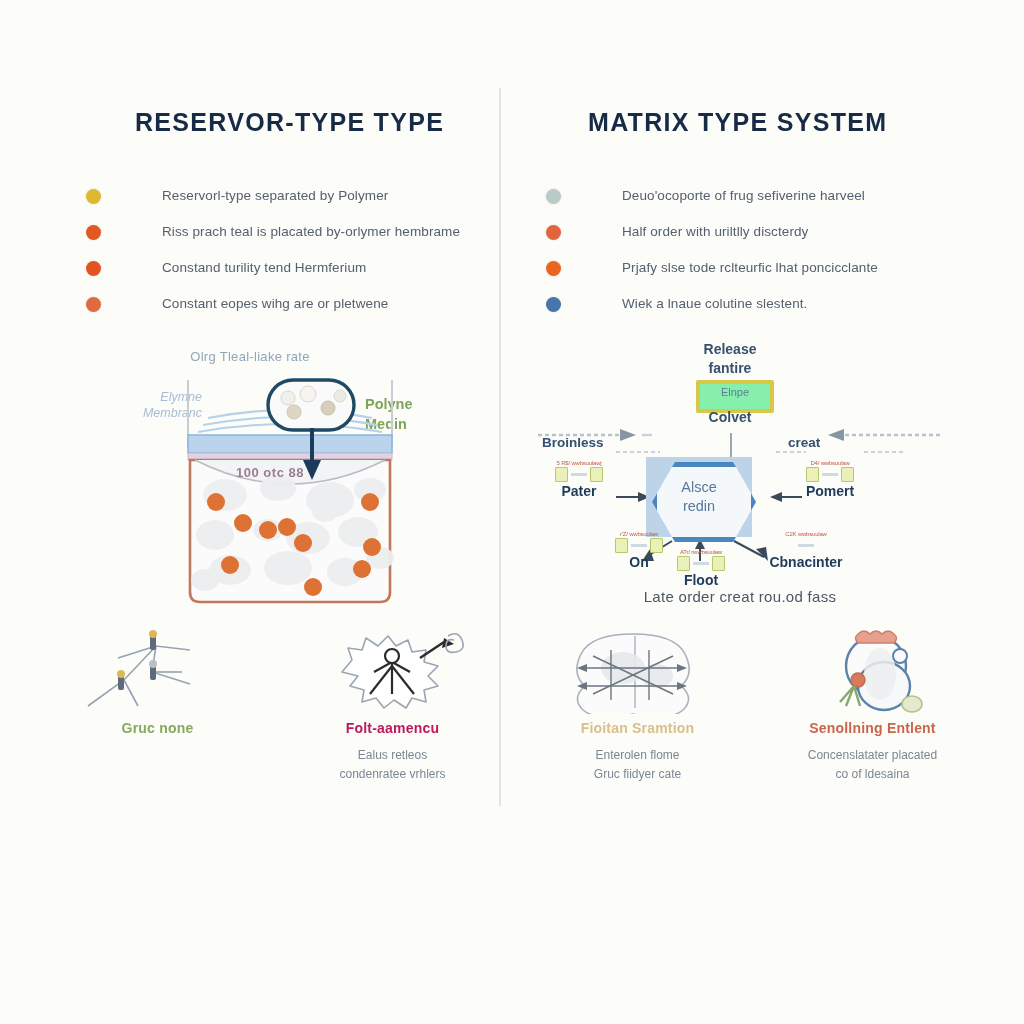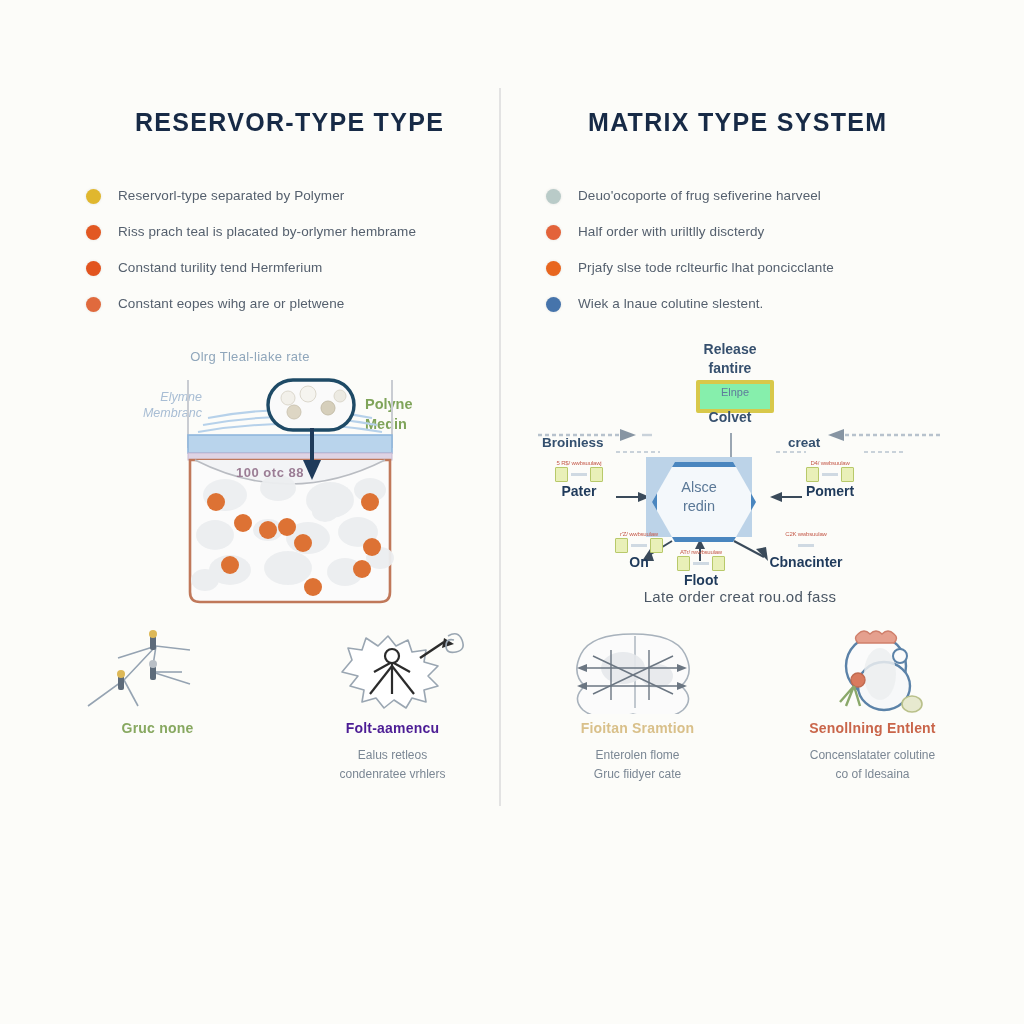--- a/index.html
+++ b/index.html
@@ -57,20 +57,21 @@
     position: absolute;
     top: 188px;
     left: 46px;
     width: 420px;
   }
   .bullet-row {
     display: flex;
     align-items: flex-start;
     margin-bottom: 18px;
     height: 18px;
+    gap: 44px;
   }
   .bullet-dot {
     width: 15px;
     height: 15px;
     border-radius: 50%;
     flex: 0 0 15px;
     margin-top: 1px;
     margin-right: 17px;
     box-shadow: 0 0 3px rgba(0,0,0,0.10);
   }
@@ -455,21 +456,21 @@
               <path d="M84 38 L106 66"></path>
               <path d="M84 34 L66 44"></path>
               <path d="M84 34 L102 44"></path>
             </g>
             <circle cx="84" cy="28" r="7" fill="#ffffff" stroke="#2b2b2b" stroke-width="2.2"></circle>
             <path d="M112 30 L136 14" stroke="#2b2b2b" stroke-width="2.4"></path>
             <polygon points="136,10 146,16 134,20" fill="#2b2b2b"></polygon>
             <path d="M140 8 q10 -6 14 4 q4 10 -6 12 q-10 2 -10 -6 q0 -8 8 -6" fill="none" stroke="#9aa6b2" stroke-width="1.6"></path>
           </svg>
         </div>
-        <div class="card-title" style="color:#4c1d95">Folt-aamencu</div>
+        <div class="card-title" style="color:#be185d">Folt-aamencu</div>
         <div class="card-desc">
           <div>Ealus retleos</div>
           <div>condenratee vrhlers</div>
         </div>
       </div>
     </div>
   </div>
 
   <div class="col col-right">
 
@@ -643,19 +644,19 @@
             <ellipse cx="92" cy="46" rx="16" ry="26" fill="#eceef0" opacity="0.85"></ellipse>
             <path d="M70 6 q6 -6 12 0 q6 -6 12 0 q6 -6 12 0 q5 4 0 9 l-36 0 q-5 -5 0 -9 Z" fill="#e5a08e" stroke="#cf7f6b" stroke-width="1.4"></path>
             <circle cx="112" cy="28" r="7" fill="#fbfbfb" stroke="#5b82a8" stroke-width="2"></circle>
             <circle cx="70" cy="52" r="7" fill="#d97a5e" stroke="#c06a50" stroke-width="1.4"></circle>
             <path d="M66 58 L52 74 M66 58 L58 78 M66 58 L72 78" fill="none" stroke="#8aa86a" stroke-width="2.4"></path>
             <ellipse cx="124" cy="76" rx="10" ry="8" fill="#e7e9cf" stroke="#b9c08a" stroke-width="1.6"></ellipse>
           </svg>
         </div>
         <div class="card-title" style="color:#c9654a">Senollning Entlent</div>
         <div class="card-desc">
-          <div>Concenslatater colutine</div>
+          <div>Concenslatater placated</div>
           <div>co of ldesaina</div>
         </div>
       </div>
     </div>
   </div>
 </div>
 
 </body></html>

